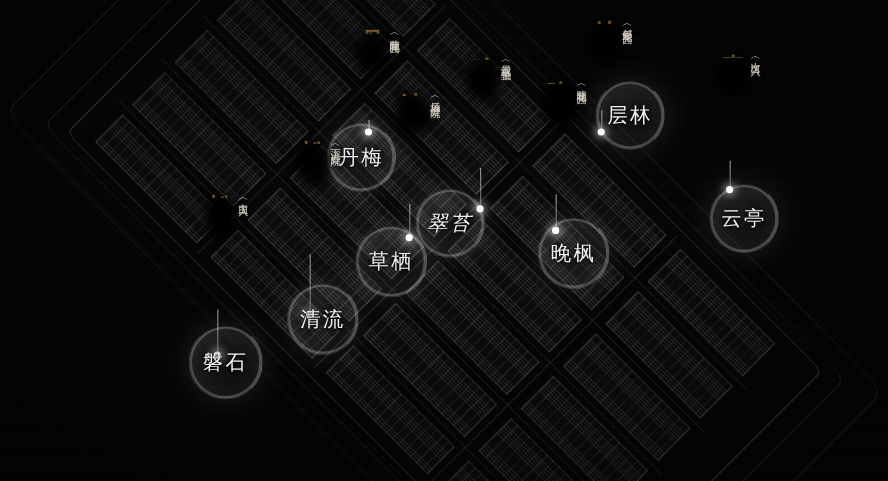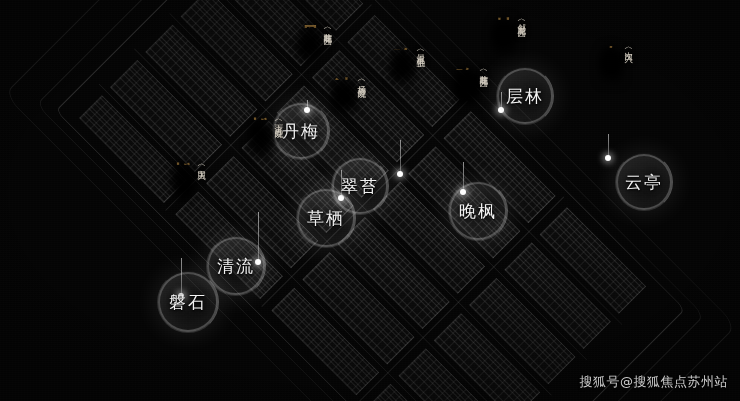--- a/index.html
+++ b/index.html
@@ -141,45 +141,45 @@
       <div class="dot" style="left: 501px; top: 110px;"></div>
       <div class="leader" style="left: 608px; top: 134px; height: 24px;"></div>
       <div class="dot" style="left: 608px; top: 158px;"></div>
     </div>
 
   <div id="nodes">
       <div class="node" style="left: 188px; top: 302px; width: 56px; height: 56px;">
         <div class="ring" style="width: 56px; height: 56px;"></div>
         <div class="node-label">磐石</div>
       </div>
-      <div class="node" style="left: 236px; top: 266px; width: 54px; height: 54px;">
+      <div class="node" style="left: 269px; top: 266px; width: 54px; height: 54px;">
         <div class="ring" style="width: 54px; height: 54px;"></div>
         <div class="node-label">清流</div>
       </div>
       <div class="node" style="left: 301px; top: 131px; width: 52px; height: 52px;">
         <div class="ring" style="width: 52px; height: 52px;"></div>
         <div class="node-label">丹梅</div>
       </div>
       <div class="node" style="left: 326px; top: 218px; width: 54px; height: 54px;">
         <div class="ring" style="width: 54px; height: 54px;"></div>
         <div class="node-label">草栖</div>
       </div>
-      <div class="node" style="left: 360px; top: 186px; width: 72px; height: 52px;">
+      <div class="node" style="left: 375px; top: 186px; width: 72px; height: 52px; font-style: italic;">
         <div class="ring" style="width: 52px; height: 52px;"></div>
         <div class="node-label">翠苔</div>
       </div>
       <div class="node" style="left: 478px; top: 211px; width: 54px; height: 54px;">
         <div class="ring" style="width: 54px; height: 54px;"></div>
         <div class="node-label">晚枫</div>
       </div>
       <div class="node" style="left: 525px; top: 96px; width: 52px; height: 52px;">
         <div class="ring" style="width: 52px; height: 52px;"></div>
         <div class="node-label">层林</div>
       </div>
-      <div class="node" style="left: 644px; top: 182px; width: 52px; height: 40px; font-family: Liberation Mono, monospace;">
+      <div class="node" style="left: 620px; top: 182px; width: 52px; height: 40px; font-family: Liberation Mono, monospace;">
         <div class="ring" style="width: 52px; height: 52px;"></div>
         <div class="node-label">云亭</div>
       </div>
     </div>
 
   <div id="callouts">
       <div class="callout" style="left: 173px; top: 145px;">
         <div class="vtitle">松石客堂</div>
         <div class="vsub">〈主入口〉</div>
       </div>
@@ -206,15 +206,14 @@
       <div class="callout" style="left: 493px; top: 0px;">
         <div class="vtitle">林屿夕照</div>
         <div class="vsub">〈邻里花园〉</div>
       </div>
       <div class="callout" style="left: 600px; top: 28px;">
         <div class="vtitle">春山浮光</div>
         <div class="vsub">〈次入口〉</div>
       </div>
     </div>
 
-  <div class="watermark">搜狐号@搜狐焦点苏州站</div>
 
 </div>
 
 </body></html>

